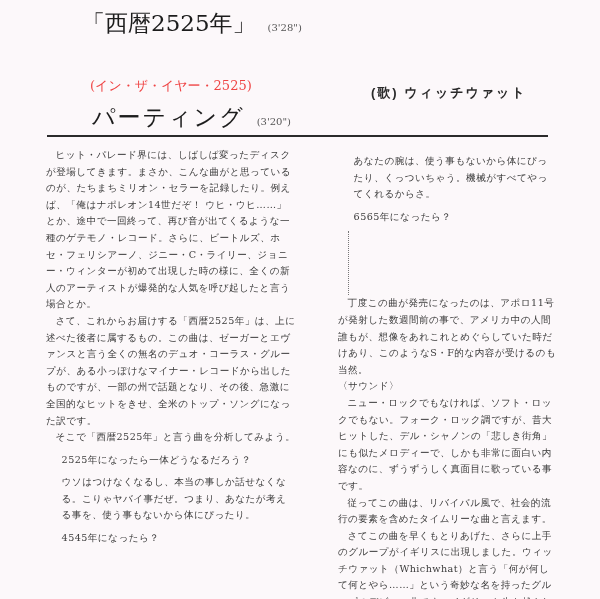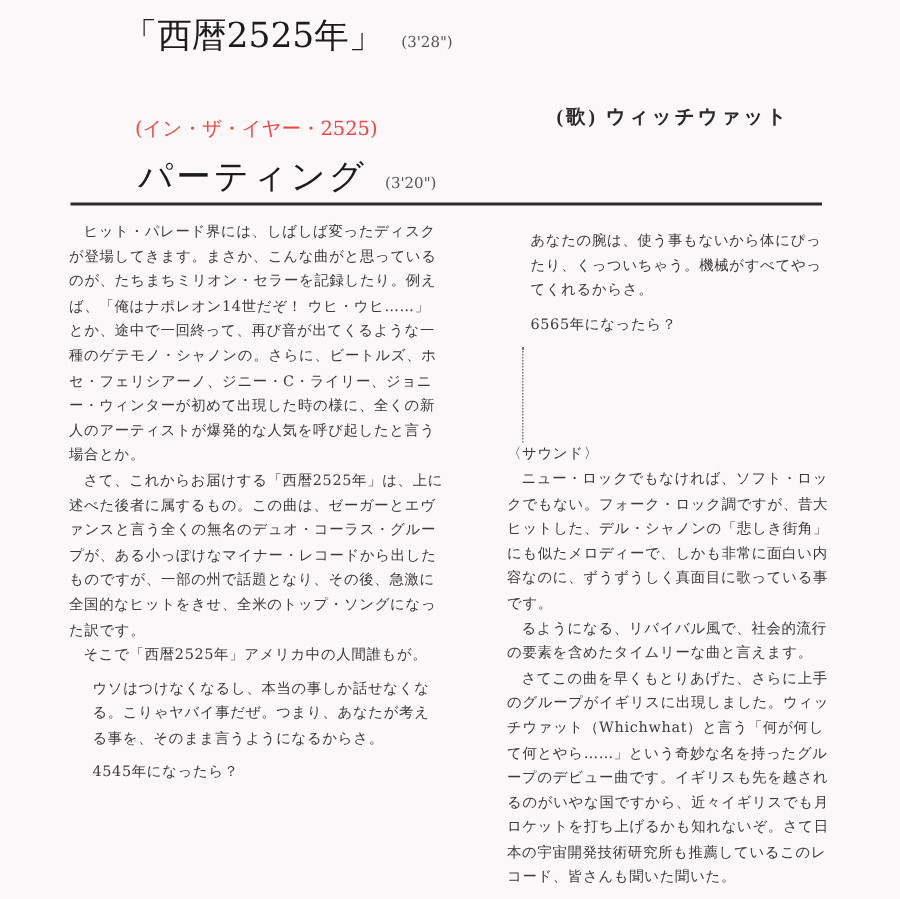--- a/index.html
+++ b/index.html
@@ -40,22 +40,22 @@
     position: absolute;
     left: 90px;
     top: 77px;
     font-size: 13px;
     color: #ef4444;
     white-space: nowrap;
   }
   .artist {
     position: absolute;
     left: 371px;
-    top: 69px;
-    font-family: Liberation Serif, serif;
+    top: 84px;
+    font-family: Liberation Sans, sans-serif;
     font-size: 13px;
     font-weight: bold;
     color: #2a2a2a;
     white-space: nowrap;
     letter-spacing: 2px;
   }
   .title-b {
     position: absolute;
     left: 92px;
     top: 102px;
@@ -113,32 +113,34 @@
 
   <div class="artist">(歌) ウィッチウァット</div>
 
   <div class="title-b">
     <span>パーティング</span><span class="time">(3'20")</span>
   </div>
 
   <div class="rule"></div>
 
   <div class="col col-left">
-    <p class="p indent">ヒット・パレード界には、しばしば変ったディスクが登場してきます。まさか、こんな曲がと思っているのが、たちまちミリオン・セラーを記録したり。例えば、「俺はナポレオン14世だぞ！ ウヒ・ウヒ……」とか、途中で一回終って、再び音が出てくるような一種のゲテモノ・シャノンの。さらに、ビートルズ、ホセ・フェリシアーノ、ジニー・C・ライリー、ジョニー・ウィンターが初めて出現した時の様に、全くの新人のアーティストが爆発的な人気を呼び起したと言う場合とか。</p>
+    <p class="p indent">ヒット・パレード界には、しばしば変ったディスクが登場してきます。まさか、こんな曲がと思っているのが、たちまちミリオン・セラーを記録したり。例えば、「俺はナポレオン14世だぞ！ ウヒ・ウヒ……」とか、途中で一回終って、再び音が出てくるような一種のゲテモノ・レコード。さらに、ビートルズ、ホセ・フェリシアーノ、ジニー・C・ライリー、ジョニー・ウィンターが初めて出現した時の様に、全くの新人のアーティストが爆発的な人気を呼び起したと言う場合とか。</p>
     <p class="p indent">さて、これからお届けする「西暦2525年」は、上に述べた後者に属するもの。この曲は、ゼーガーとエヴァンスと言う全くの無名のデュオ・コーラス・グループが、ある小っぽけなマイナー・レコードから出したものですが、一部の州で話題となり、その後、急激に全国的なヒットをきせ、全米のトップ・ソングになった訳です。</p>
-    <p class="p indent">そこで「西暦2525年」アメリカ中の人間誰もが。</p>
-    <p class="lyric">ウソはつけなくなるし、本当の事しか話せなくなる。こりゃヤバイ事だぜ。つまり、あなたが考える事を、そのまま言うようになるからさ。</p>
+    <p class="p indent">そこで「西暦2525年」と言う曲を分析してみよう。</p>
+    <p class="lyric">2525年になったら一体どうなるだろう？</p>
+    <p class="lyric">ウソはつけなくなるし、本当の事しか話せなくなる。こりゃヤバイ事だぜ。つまり、あなたが考える事を、使う事もないから体にぴったり。</p>
     <p class="lyric">4545年になったら？</p>
 
   </div>
 
   <div class="col col-right">
     <p class="lyric">あなたの腕は、使う事もないから体にぴったり、くっついちゃう。機械がすべてやってくれるからさ。</p>
     <p class="lyric">6565年になったら？</p>
     <div class="dots"></div>
+    <p class="p indent">丁度この曲が発売になったのは、アポロ11号が発射した数週間前の事で、アメリカ中の人間誰もが、想像をあれこれとめぐらしていた時だけあり、このようなS・F的な内容が受けるのも当然。</p>
     <p class="hdr">〈サウンド〉</p>
     <p class="p indent">ニュー・ロックでもなければ、ソフト・ロックでもない。フォーク・ロック調ですが、昔大ヒットした、デル・シャノンの「悲しき街角」にも似たメロディーで、しかも非常に面白い内容なのに、ずうずうしく真面目に歌っている事です。</p>
-    <p class="p indent">るようになる、リバイバル風で、社会的流行の要素を含めたタイムリーな曲と言えます。</p>
+    <p class="p indent">従ってこの曲は、リバイバル風で、社会的流行の要素を含めたタイムリーな曲と言えます。</p>
     <p class="p indent">さてこの曲を早くもとりあげた、さらに上手のグループがイギリスに出現しました。ウィッチウァット（Whichwhat）と言う「何が何して何とやら……」という奇妙な名を持ったグループのデビュー曲です。イギリスも先を越されるのがいやな国ですから、近々イギリスでも月ロケットを打ち上げるかも知れないぞ。さて日本の宇宙開発技術研究所も推薦しているこのレコード、皆さんも聞いた聞いた。</p>
 
   </div>
 
 </div>
 
 </body></html>

